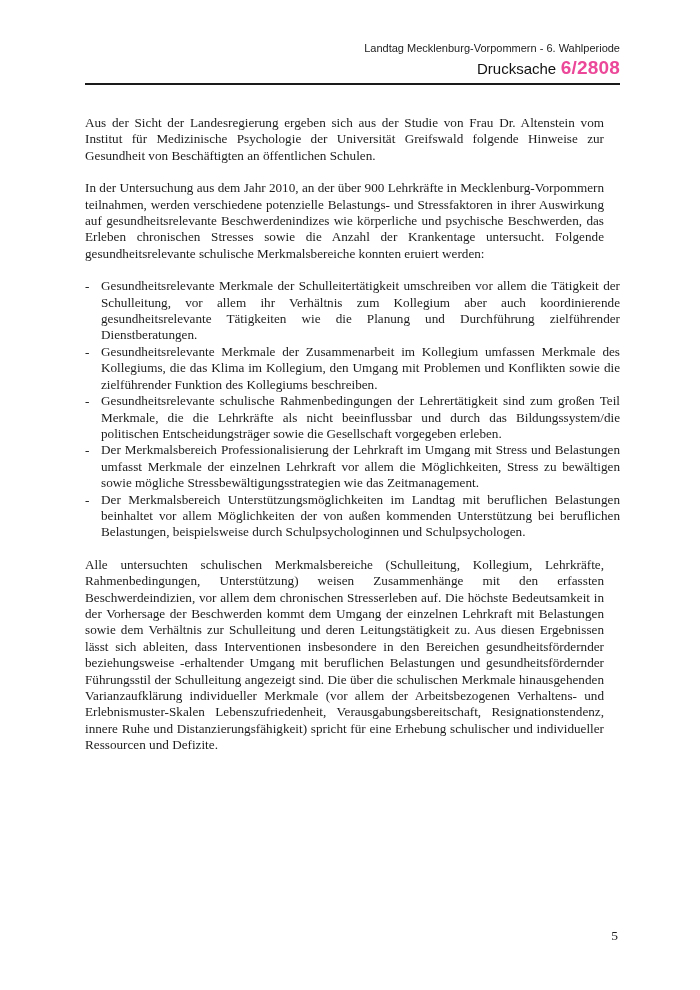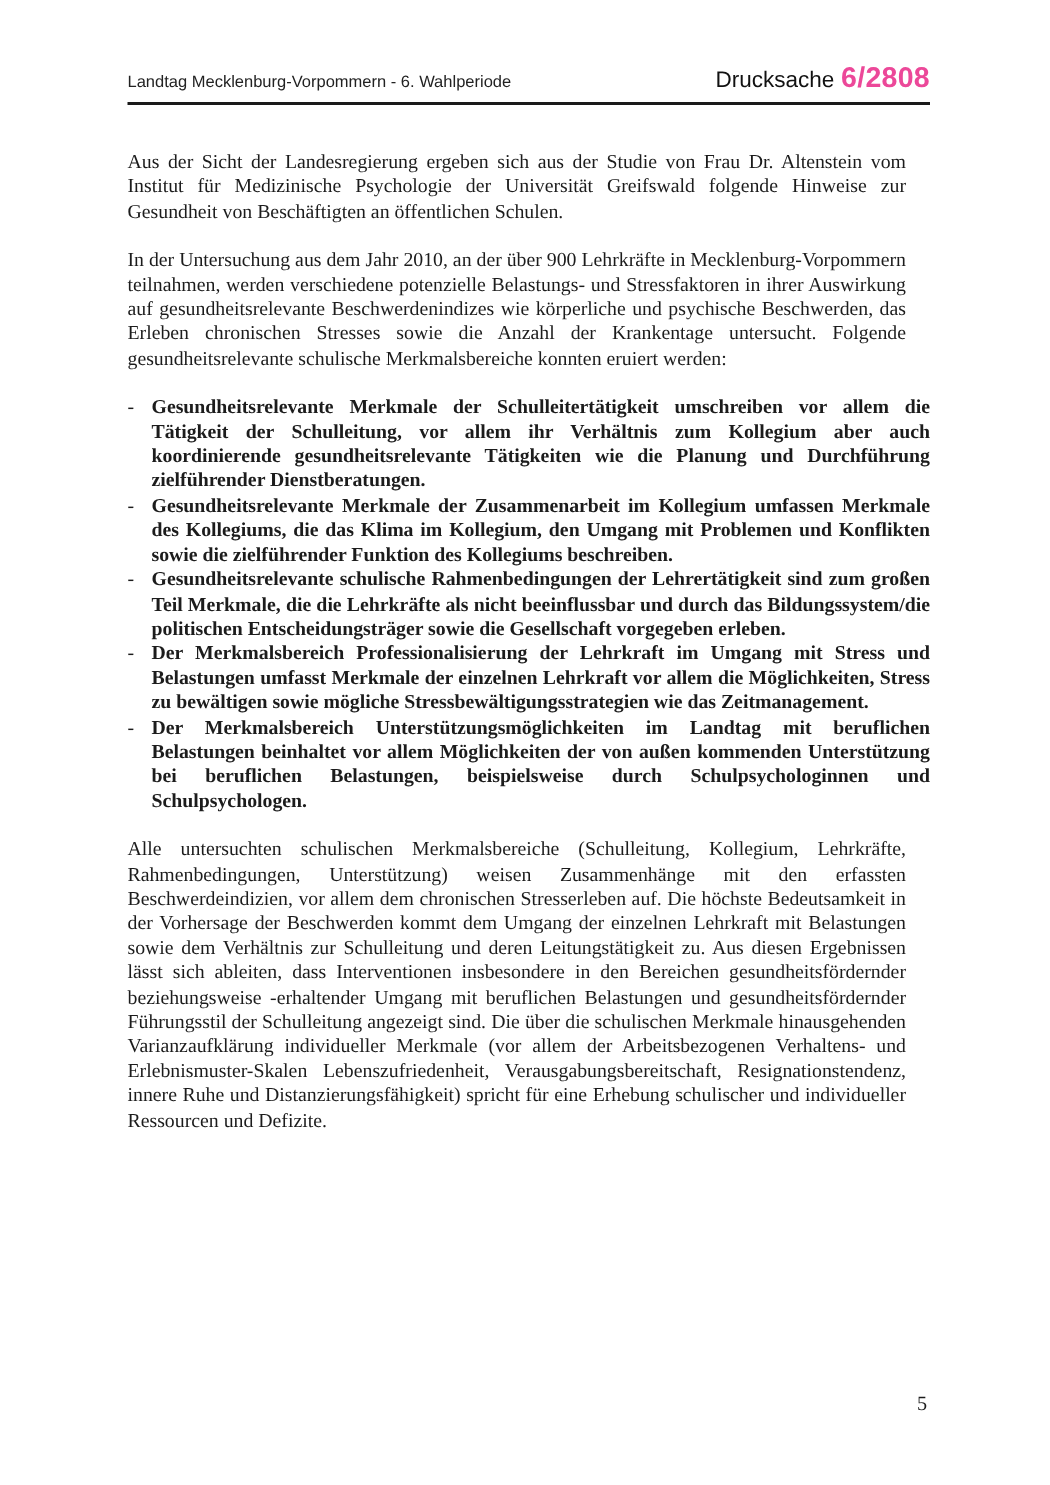--- a/index.html
+++ b/index.html
@@ -16,20 +16,21 @@
   .page {
     position: absolute;
     inset: 0;
     padding: 42px 80px 0 85px;
   }
   .header {
     display: flex;
     justify-content: space-between;
     align-items: flex-end;
     font-family: "Liberation Sans", sans-serif;
+    flex-direction: column;
   }
   .header-left {
     font-size: 11px;
     color: #222;
     padding-bottom: 3px;
   }
   .header-right {
     white-space: nowrap;
   }
   .doc-label {
@@ -63,21 +64,20 @@
   .list-item {
     display: flex;
   }
   .list-marker {
     flex: 0 0 16px;
     width: 16px;
   }
   .list-text {
     flex: 1;
     text-align: justify;
-    font-weight: bold;
   }
   .page-number {
     position: absolute;
     right: 82px;
     bottom: 46px;
     font-size: 13.5px;
     color: #1c1c1c;
   }
 </style>
 </head>

